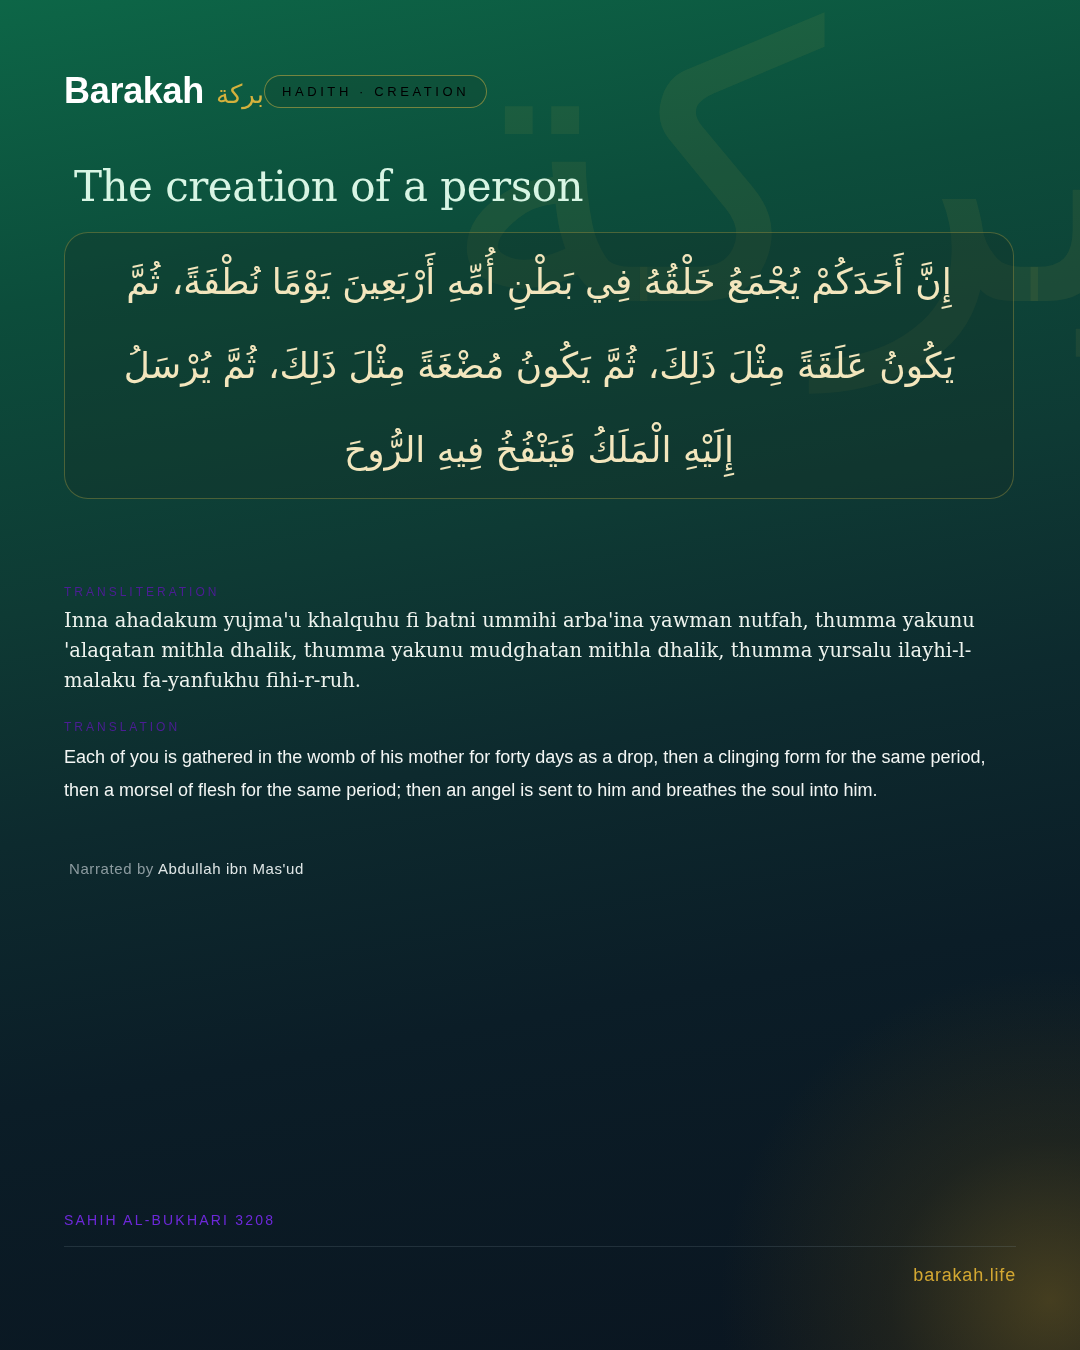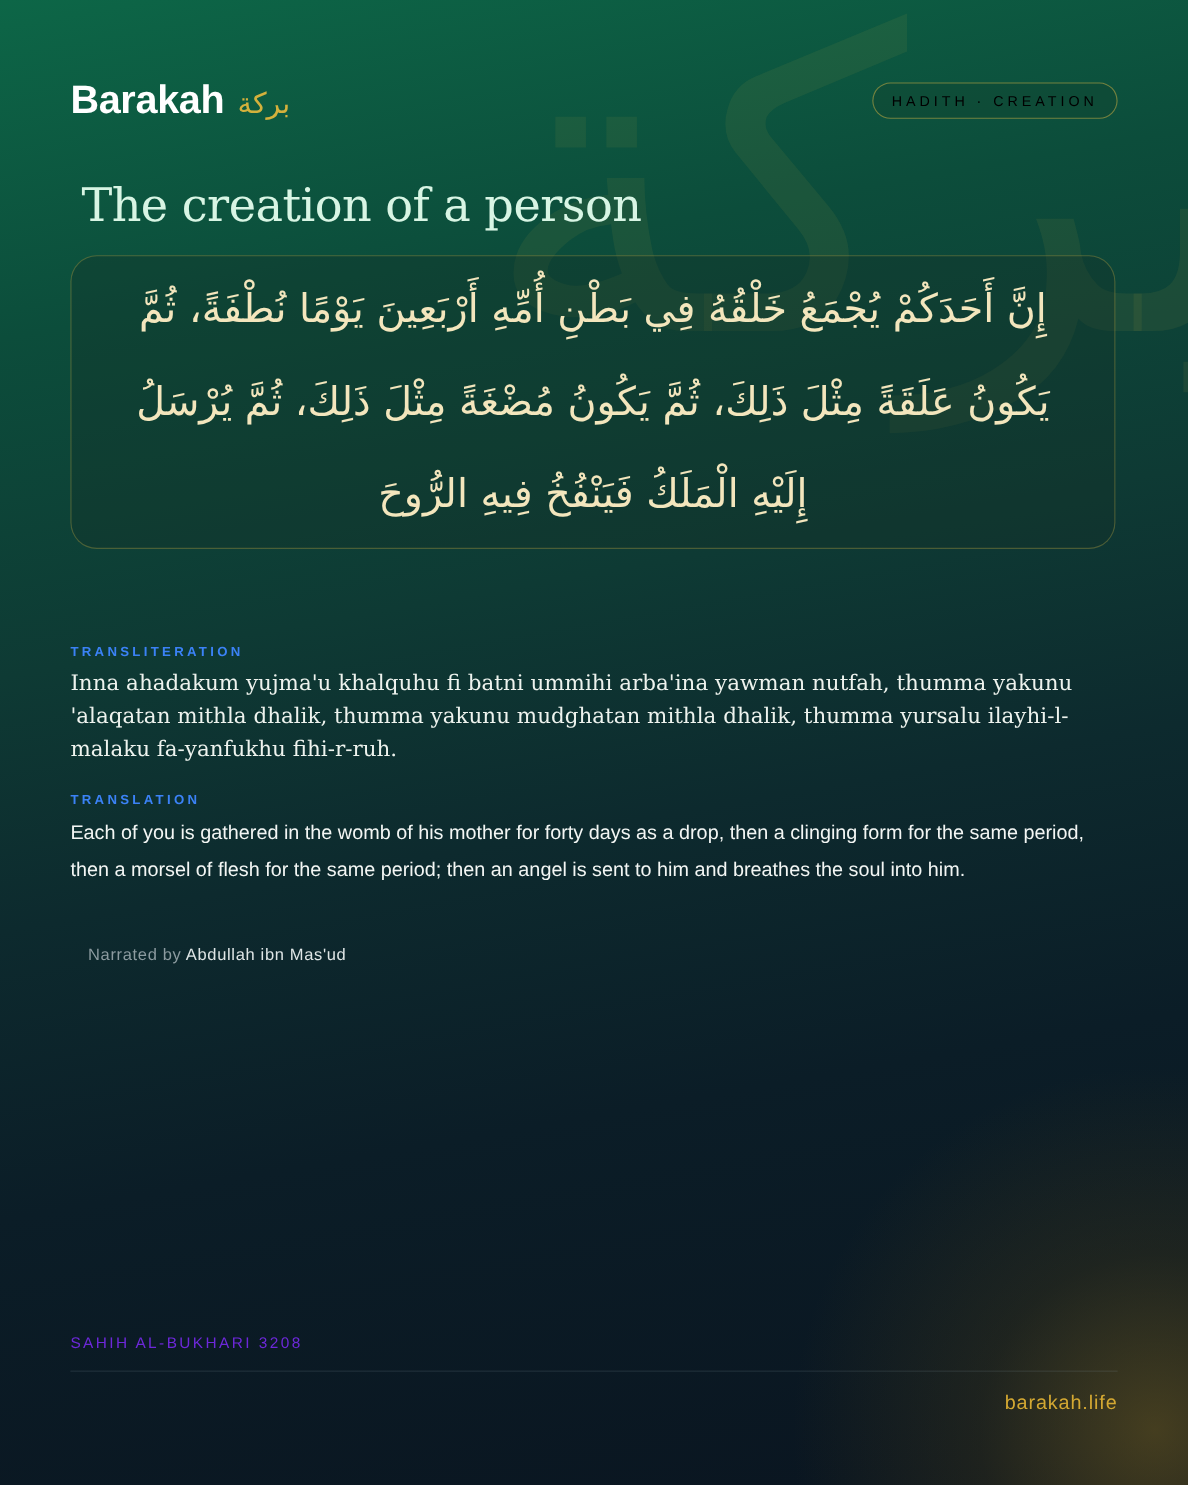--- a/index.html
+++ b/index.html
@@ -26,21 +26,20 @@
       user-select: none;
     }
     .header {
       position: absolute;
       left: 64px;
       top: 64px;
       right: 64px;
       height: 54px;
       display: flex;
       align-items: center;
-      justify-content: space-between;
     }
     .brand { display: flex; align-items: baseline; gap: 12px; }
     .brand-name {
       font-family: "Liberation Sans", sans-serif;
       font-weight: 700;
       font-size: 36px;
       color: #ffffff;
       letter-spacing: -0.3px;
     }
     .brand-arabic {
@@ -92,22 +91,22 @@
       font-family: "DejaVu Sans", sans-serif;
       font-size: 36px;
       line-height: 84px;
       color: #f3e6bd;
     }
     .section-label {
       position: absolute;
       left: 64px;
       font-size: 12px;
       letter-spacing: 3px;
-      color: #3b82f6;
-      font-weight: 700;
+      color: #4c1d95;
+      font-weight: 400;
     }
     .translit {
       position: absolute;
       left: 64px;
       top: 606px;
       width: 940px;
       font-family: "DejaVu Serif", serif;
       font-size: 19.5px;
       line-height: 30px;
       color: #eef3ee;
@@ -119,21 +118,21 @@
       top: 741px;
       width: 950px;
       font-family: "Liberation Sans", sans-serif;
       font-size: 18px;
       line-height: 33px;
       color: #f3f6f4;
       margin: 0;
     }
     .narrator {
       position: absolute;
-      left: 80px;
+      left: 69px;
       top: 860px;
       font-size: 15px;
       letter-spacing: 0.6px;
     }
     .narrator .prefix { color: #8c9ba0; }
     .narrator .name { color: #dfe6e6; }
     .footer-line {
       position: absolute;
       left: 64px;
       top: 1246px;

